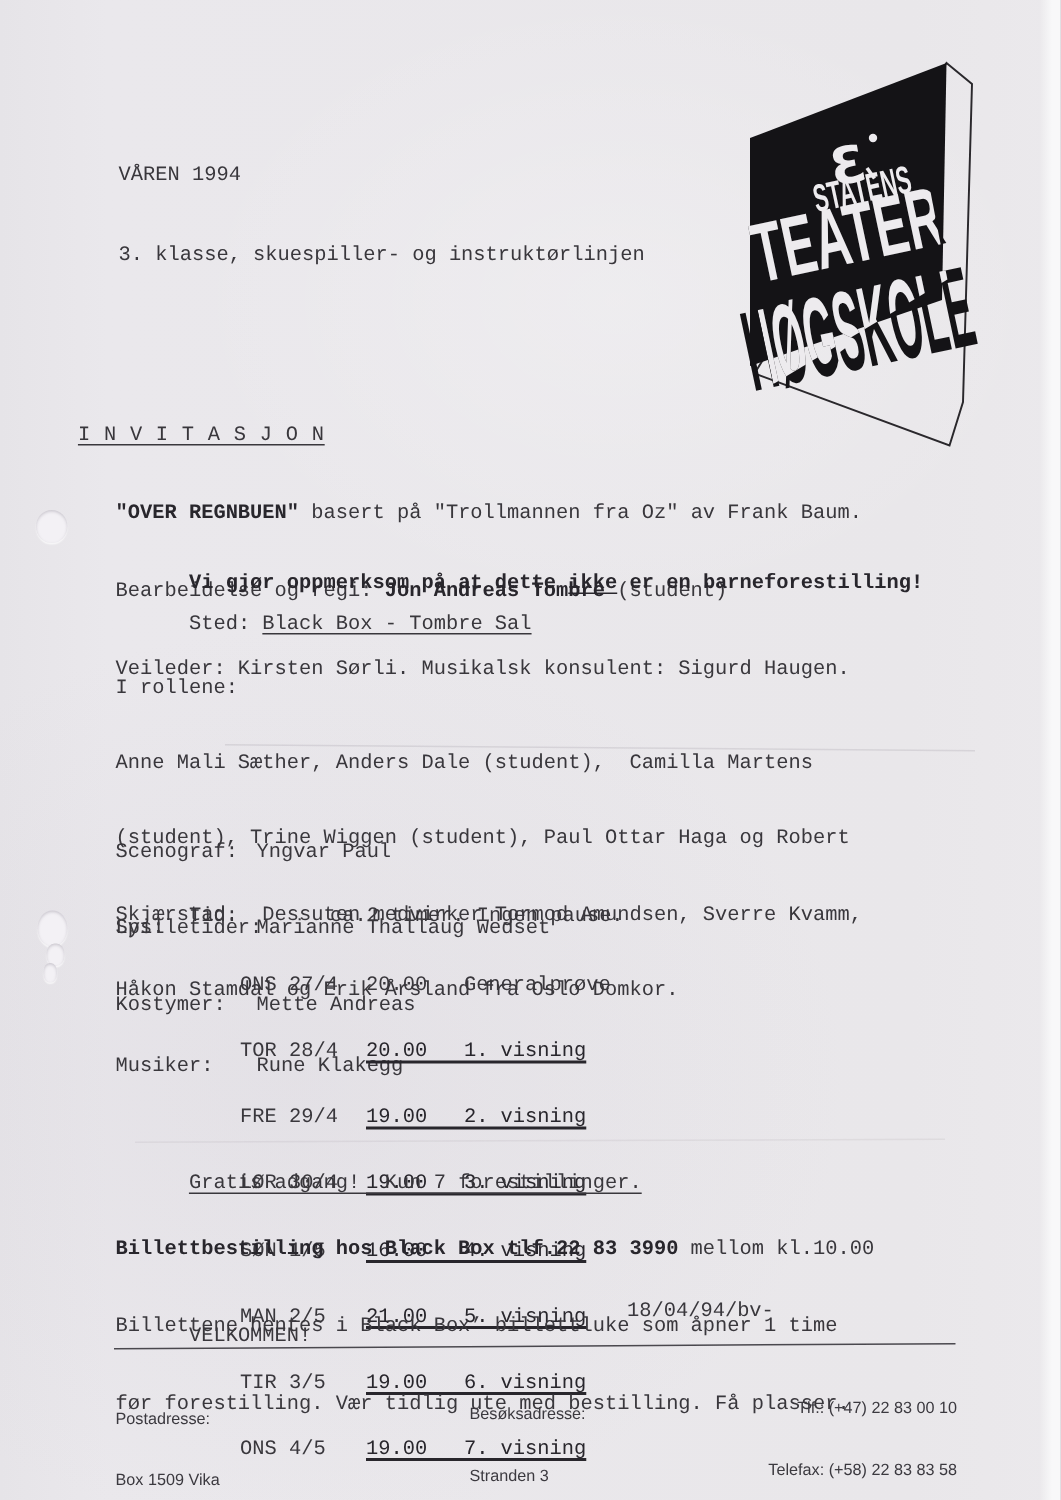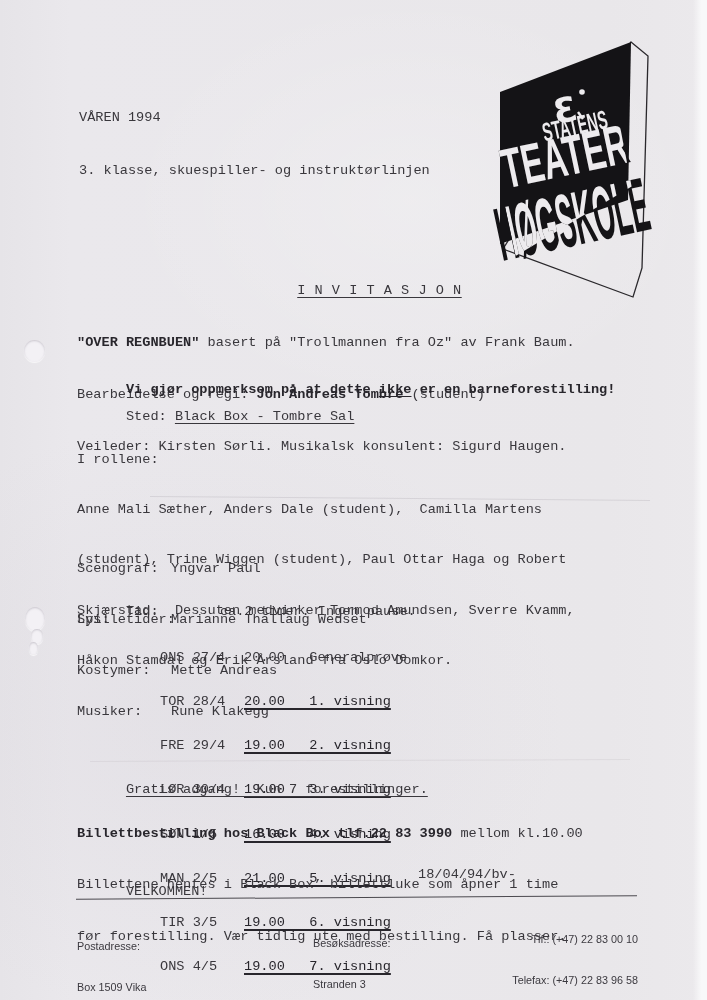--- a/index.html
+++ b/index.html
@@ -28,21 +28,21 @@
   .hole.b2{left:31px;top:629px;width:12px;height:15px;border-radius:45%}
   .hole.b3{left:29px;top:642px;width:9px;height:13px;border-radius:45%}
 
   .content{position:absolute;inset:0;font-size:13.6px;color:#39373c;}
   .block{position:absolute;white-space:pre;line-height:17.2px}
   .block div{white-space:pre}
   b,strong,.bold{font-weight:bold;color:#28262c}
   .ul{text-decoration:underline;text-underline-offset:3px;text-decoration-thickness:1.3px}
 
   .hdr{left:79px;top:74px;line-height:17.6px}
-  .title-row{left:0;top:265px;width:707px;text-align:center;letter-spacing:0.5px}
+  .title-row{left:0;top:265px;width:707px;letter-spacing:0.5px}
   .intro{left:77px;top:300px}
   .notice{left:77px;top:364px}
   .venue{left:77px;top:391px}
   .cast{left:77px;top:418px;line-height:16.8px}
   .crew{left:77px;top:526px;line-height:17px}
   .lbl{display:inline-block;width:94px}
   .tid{left:77px;top:586px}
   .spill{left:77px;top:611px}
   .sched{left:160px;top:621px;line-height:14.75px}
   .day{display:inline-block;width:84px}
@@ -180,21 +180,21 @@
       <div>Box 1509 Vika</div>
       
     </div>
     <div class="footer f-visit">
       <div>Besøksadresse:</div>
       <div>Stranden 3</div>
       
     </div>
     <div class="footer f-phone">
       <div>Tlf.: (+47) 22 83 00 10</div>
-      <div>Telefax: (+47) 22 83 96 58</div>
+      <div>Telefax: (+58) 22 83 83 58</div>
     </div>
 
   </div>
 
   <div class="hole a"></div>
   <div class="hole b"></div>
   <div class="hole b2"></div>
   <div class="hole b3"></div>
 
   <div class="scan-strip"></div>

